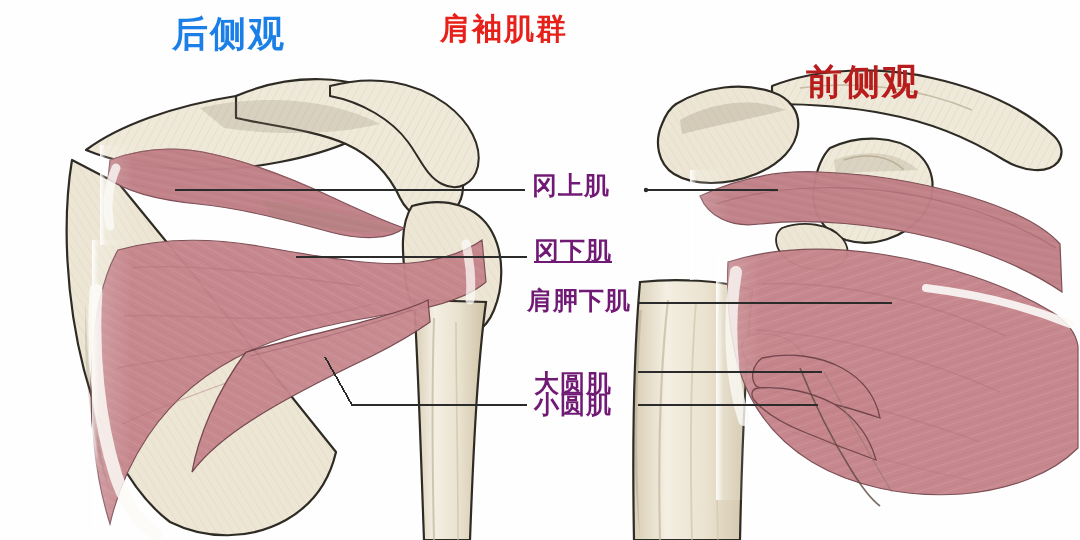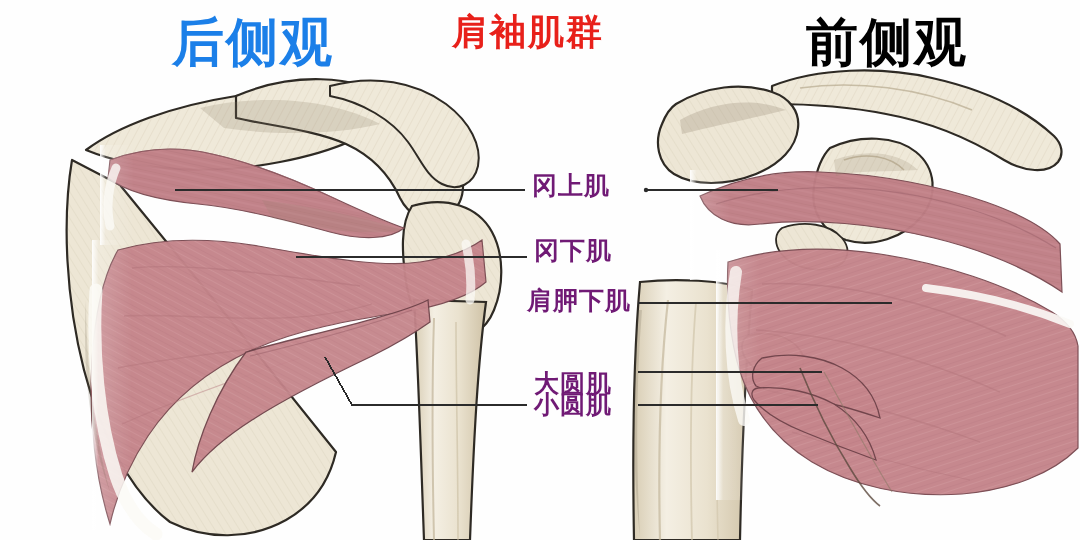--- a/index.html
+++ b/index.html
@@ -23,43 +23,43 @@
     left: 0;
     top: 0;
     width: 1080px;
     height: 540px;
   }
 
   
   .title {
     position: absolute;
     font-weight: bold;
-    font-size: 52px;
+    font-size: 36px;
     letter-spacing: 2px;
     line-height: 1;
     white-space: nowrap;
     user-select: none;
   }
   #title-posterior { left: 172px;  top: 16px; }
-  #title-main      { left: 452px;  top: 14px; font-size: 36px; }
+  #title-main      { left: 440px;  top: 14px; font-size: 30px; }
   #title-anterior  { left: 806px;  top: 16px; }
 
   
   .label {
     position: absolute;
     font-size: 25px;
     font-weight: bold;
     color: #701a75;
     letter-spacing: 1px;
     line-height: 1;
     white-space: nowrap;
     user-select: none;
   }
   #label-supraspinatus { left: 532px; top: 173px; }
-  #label-infraspinatus { left: 534px; top: 238px; }
+  #label-infraspinatus { left: 534px; top: 238px; text-decoration: underline; }
   #label-subscapularis { left: 527px; top: 288px; }
   #label-teres-major   { left: 534px; top: 360px; margin-top: 11px; }
   #label-teres-minor   { left: 534px; top: 392px; }
 </style>
 </head>
 <body>
 
 <div id="stage">
 
   <svg id="figure-svg" viewBox="0 0 1080 540">
@@ -244,21 +244,21 @@
       <line x1="638" y1="405" x2="818" y2="405"></line>
     </g>
 
     <circle cx="646" cy="190" r="2.2" fill="#2b2b2b"></circle>
   </svg>
 
   <div class="title" id="title-posterior" style="color:#1B7FE8;">后侧观</div>
 
   <div class="title" id="title-main" style="color:#E8201A;">肩袖肌群</div>
 
-  <div class="title" id="title-anterior" style="color:#000000;">前侧观</div>
+  <div class="title" id="title-anterior" style="color:#b91c1c;margin-top:48px;">前侧观</div>
 
   <div class="label" id="label-supraspinatus">冈上肌</div>
 
   <div class="label" id="label-infraspinatus">冈下肌</div>
 
   <div class="label" id="label-subscapularis">肩胛下肌</div>
 
   <div class="label" id="label-teres-major">大圆肌</div>
 
   <div class="label" id="label-teres-minor">小圆肌</div>

